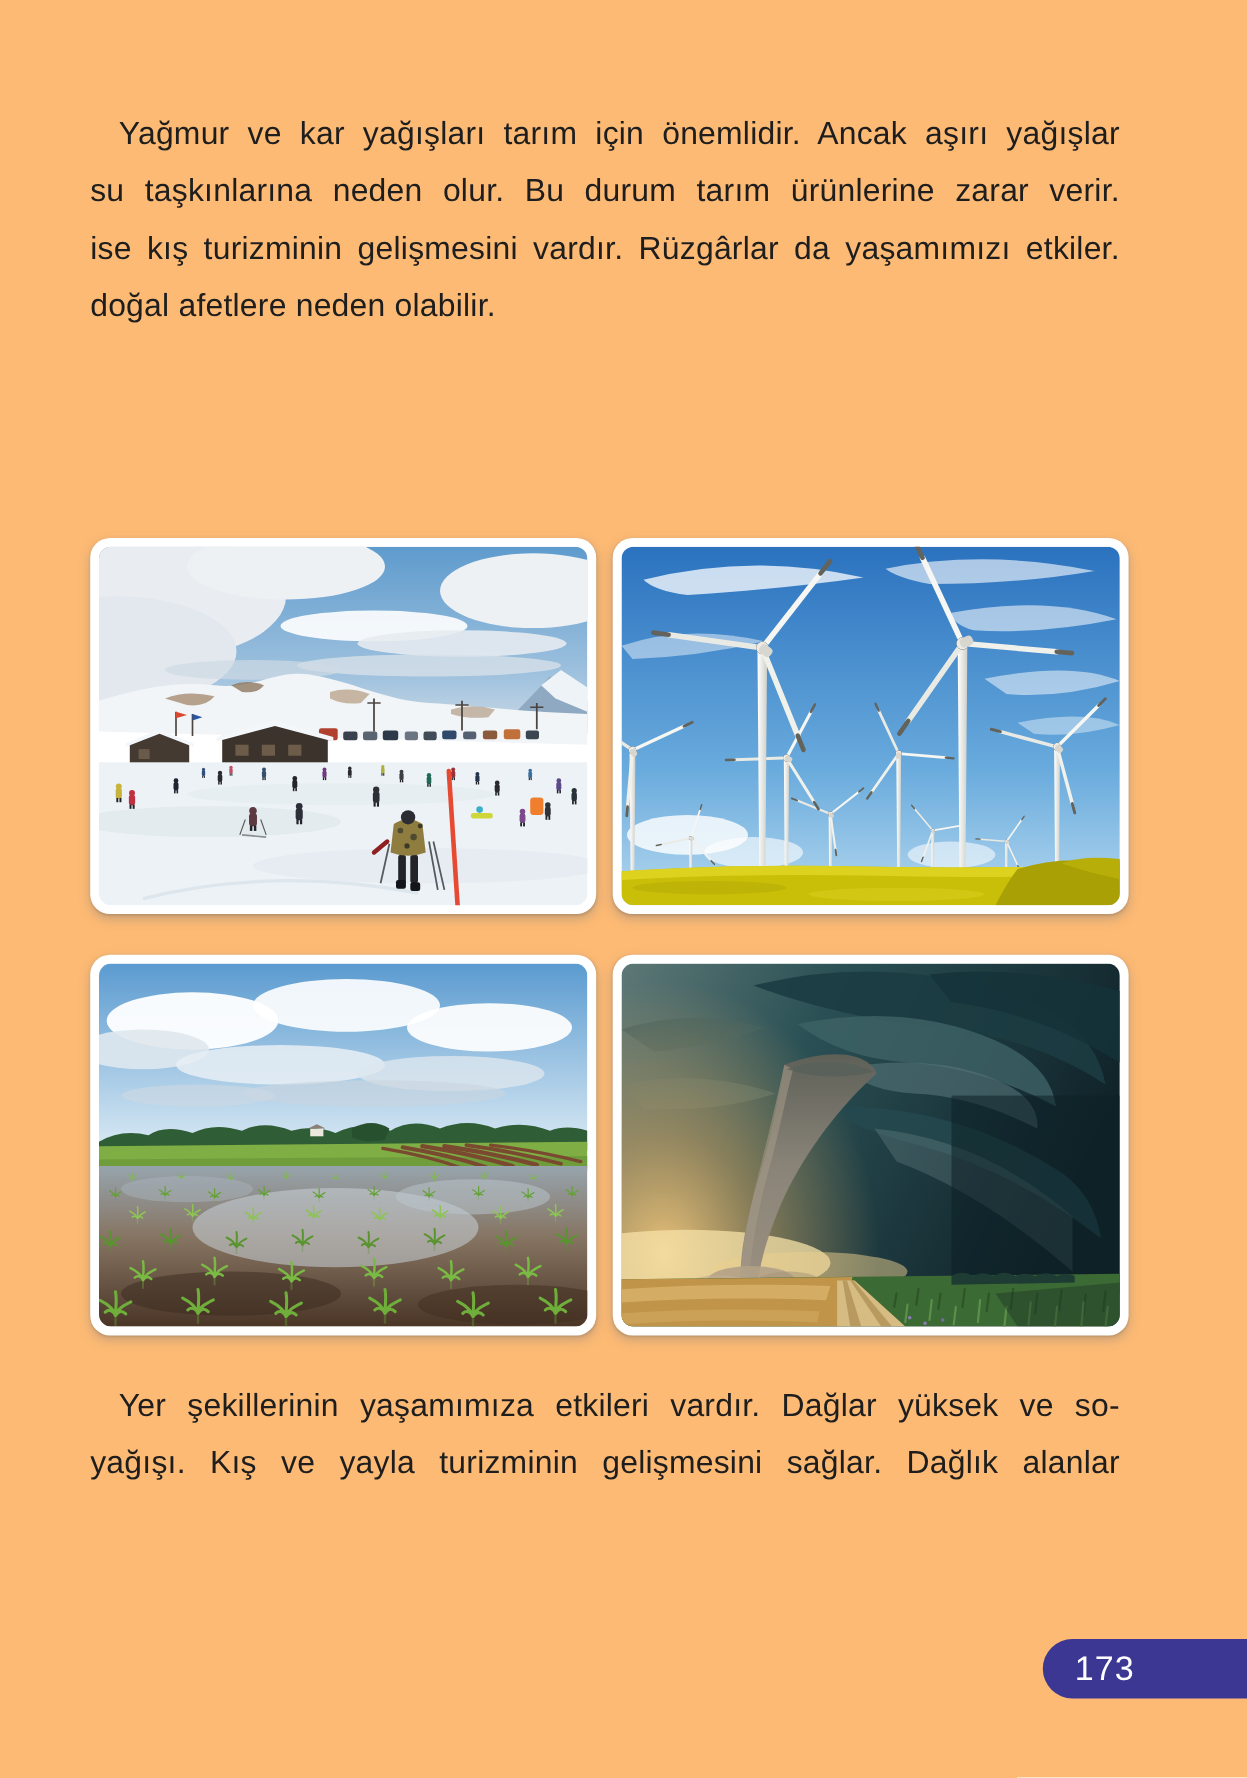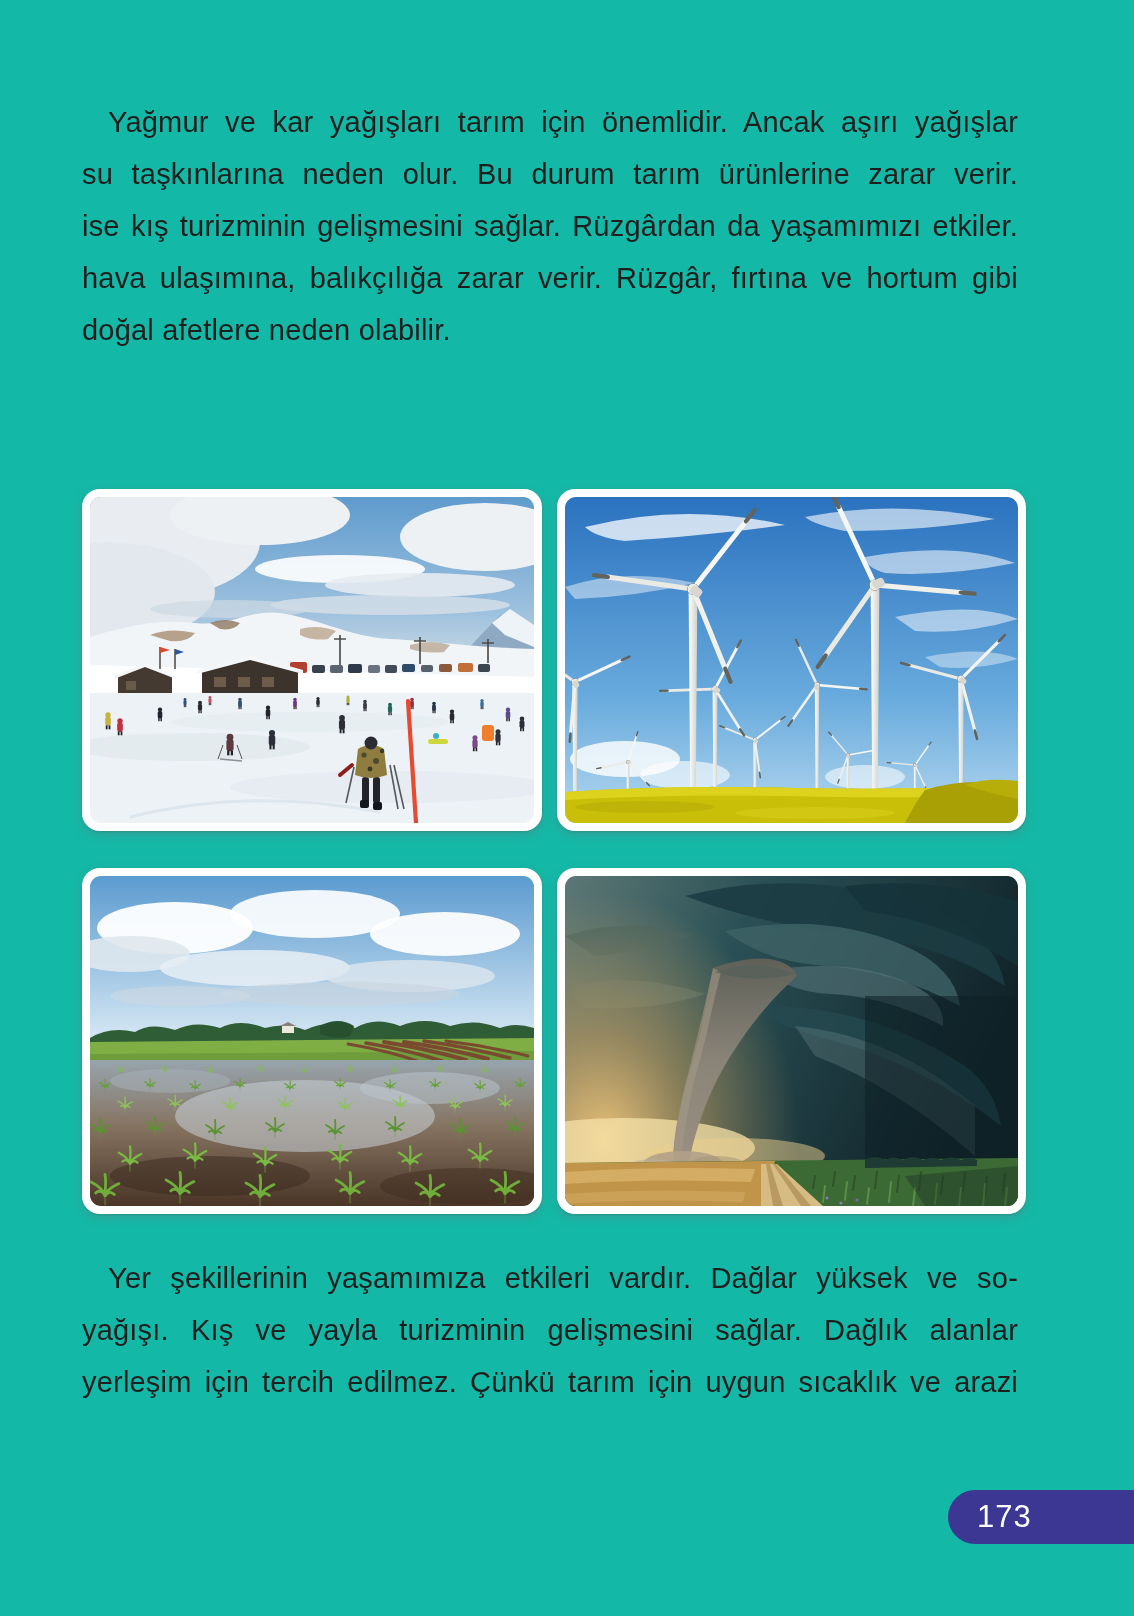--- a/index.html
+++ b/index.html
@@ -1,19 +1,19 @@
 <!DOCTYPE html>
 <html lang="tr"><head>
 <meta charset="utf-8">
 <style>
   html,body{margin:0;padding:0;background:#ffffff;}
   .page{
     position:relative;
     width:1134px;height:1616px;
-    background:#14b8a6;
+    background:#fdba74;
     overflow:hidden;
     font-family:"Liberation Sans", sans-serif;
     color:#1e1e1e;
   }
   .para{position:absolute;left:82px;width:936px;}
   .line{
     font-size:29px;
     line-height:52px;
     letter-spacing:.2px;
     text-align:justify;
@@ -49,22 +49,21 @@
   }
 </style>
 </head>
 <body>
 
 <div class="page">
 
   <div class="para" style="top:96px;">
     <div class="line indent">Yağmur ve kar yağışları tarım için önemlidir. Ancak aşırı yağışlar</div>
     <div class="line">su taşkınlarına neden olur. Bu durum tarım ürünlerine zarar verir.</div>
-    <div class="line">ise kış turizminin gelişmesini sağlar. Rüzgârdan da yaşamımızı etkiler.</div>
-    <div class="line">hava ulaşımına, balıkçılığa zarar verir. Rüzgâr, fırtına ve hortum gibi</div>
+    <div class="line">ise kış turizminin gelişmesini vardır. Rüzgârlar da yaşamımızı etkiler.</div>
     <div class="line last">doğal afetlere neden olabilir.</div>
   </div>
 
   <div class="photo" style="left:82px;top:489px;">
     <svg width="444" height="326" viewBox="0 0 444 326">
       <defs>
         <linearGradient id="skySki" x1="0" y1="0" x2="0" y2="1">
           <stop offset="0" stop-color="#5e9bcd"></stop>
             <stop offset=".7" stop-color="#9ec1de"></stop>
             <stop offset="1" stop-color="#c9d8e4"></stop>
@@ -484,20 +483,19 @@
       <path d="M340,300 L453,290 L453,330 L360,330 Z" fill="#1c3526" opacity=".45"></path>
       <circle cx="262" cy="322" r="1.6" fill="#8a7ab8"></circle>
         <circle cx="276" cy="327" r="1.6" fill="#8a7ab8"></circle>
         <circle cx="292" cy="324" r="1.6" fill="#7a6aa8"></circle>
     </svg>
   </div>
 
   <div class="para" style="top:1252px;">
     <div class="line indent">Yer şekillerinin yaşamımıza etkileri vardır. Dağlar yüksek ve so-</div>
     <div class="line">yağışı. Kış ve yayla turizminin gelişmesini sağlar. Dağlık alanlar</div>
-    <div class="line">yerleşim için tercih edilmez. Çünkü tarım için uygun sıcaklık ve arazi</div>
   </div>
 
   <div class="page-pill">
     <div class="num">173</div>
   </div>
 
 </div>
 
 </body></html>

